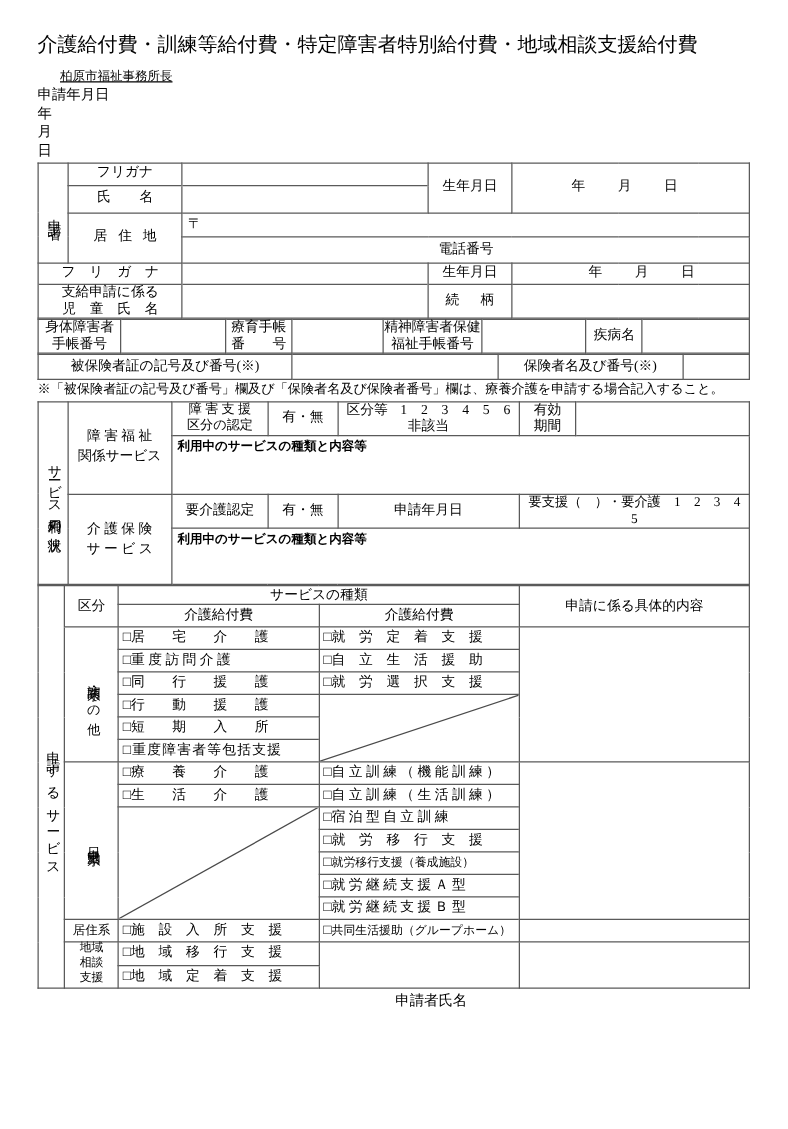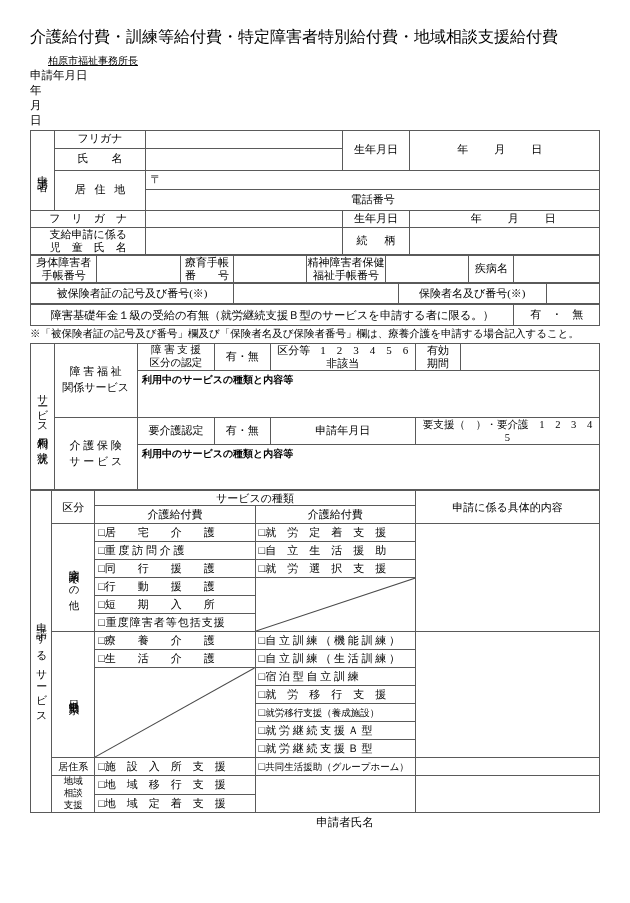--- a/index.html
+++ b/index.html
@@ -261,34 +261,20 @@
     <tbody>
         <tr>
       <td class="mini" style="height:19px">被保険者証の記号及び番号(※)</td>
       <td></td>
       <td class="mini">保険者名及び番号(※)</td>
       <td></td>
     </tr>
   </tbody>
     </table>
 
-  <table class="grid nb-top">
-    <colgroup>
-        <col style="width:452px">
-        <col style="width:80px">
-      </colgroup>
-    <tbody>
-        <tr>
-      <td style="height:20px;font-size:11.3px">障害基礎年金１級の受給の有無（就労継続支援Ｂ型のサービスを申請する者に限る。）</td>
-      <td>
-        <span style="margin-right:10px">有</span><span style="margin-right:10px">・</span><span>無</span>
-      </td>
-    </tr>
-  </tbody>
-    </table>
 
   <div class="note-line">※「被保険者証の記号及び番号」欄及び「保険者名及び保険者番号」欄は、療養介護を申請する場合記入すること。</div>
 
   <table class="grid">
     <colgroup>
       <col style="width:22px">
         <col style="width:78px">
         <col style="width:72px">
         <col style="width:52px">
       <col style="width:136px">

